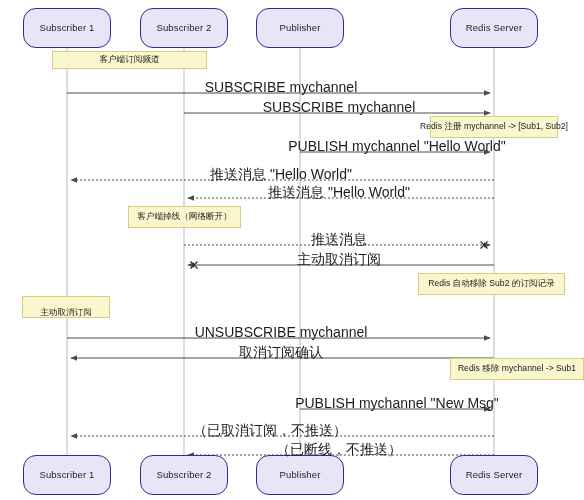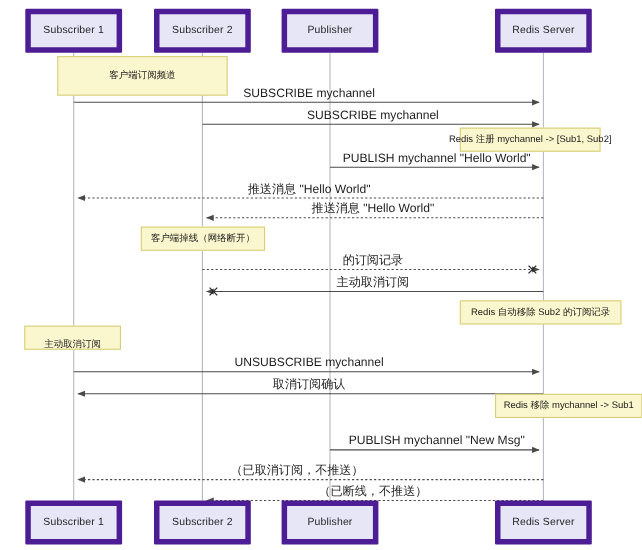--- a/index.html
+++ b/index.html
@@ -22,22 +22,22 @@
   svg#seq {
     position: absolute;
     left: 0;
     top: 0;
     width: 584px;
     height: 500px;
   }
   .participant-box {
     position: absolute;
     background: #e6e6f7;
-    border: 5px solid #4c1d95;
-    border-radius: 1px;
+    border: 1px solid #4c1d95;
+    border-radius: 13px;
     display: flex;
     align-items: center;
     justify-content: center;
     box-sizing: border-box;
   }
   .participant-label {
     font-size: 9.5px;
     color: #1f1f1f;
     letter-spacing: 0.15px;
     text-align: center;
@@ -54,21 +54,21 @@
     justify-content: center;
   }
   .note-label {
     font-size: 8.6px;
     color: #1a1a1a;
     white-space: nowrap;
     line-height: 1.1;
   }
   .msg-label {
     position: absolute;
-    font-size: 11px;
+    font-size: 14px;
     color: #1d1d1d;
     white-space: nowrap;
     transform: translateX(-50%);
     line-height: 1;
   }
   .lifeline {
     stroke: #b9b9c6;
     stroke-width: 1;
   }
   .arrow-solid {
@@ -148,24 +148,24 @@
         <span class="participant-label">Subscriber 2</span>
       </div>
       <div class="participant-box" style="left: 256px; top: 455px; width: 88px; height: 40px;">
         <span class="participant-label">Publisher</span>
       </div>
       <div class="participant-box" style="left: 450px; top: 455px; width: 88px; height: 40px;">
         <span class="participant-label">Redis Server</span>
       </div>
     </div>
   <div id="notes-layer">
-      <div class="note-box" style="left: 52px; top: 51px; width: 155px; height: 36px;">
+      <div class="note-box" style="left: 52px; top: 51px; width: 155px; height: 18px;">
         <span class="note-label">客户端订阅频道</span>
       </div>
-      <div class="note-box" style="left: 418px; top: 116px; width: 128px; height: 22px;">
+      <div class="note-box" style="left: 430px; top: 116px; width: 128px; height: 22px;">
         <span class="note-label">Redis 注册 mychannel -&gt; [Sub1, Sub2]</span>
       </div>
       <div class="note-box" style="left: 128px; top: 206px; width: 113px; height: 22px;">
         <span class="note-label">客户端掉线（网络断开）</span>
       </div>
       <div class="note-box" style="left: 418px; top: 273px; width: 147px; height: 22px;">
         <span class="note-label">Redis 自动移除 Sub2 的订阅记录</span>
       </div>
       <div class="note-box" style="left: 22px; top: 296px; width: 88px; height: 22px; align-items: flex-end;">
         <span class="note-label">主动取消订阅</span>
@@ -173,21 +173,21 @@
       <div class="note-box" style="left: 450px; top: 358px; width: 134px; height: 22px;">
         <span class="note-label">Redis 移除 mychannel -&gt; Sub1</span>
       </div>
     </div>
   <div id="labels-layer">
       <div class="msg-label" style="left: 281px; top: 80px;">SUBSCRIBE mychannel</div>
       <div class="msg-label" style="left: 339px; top: 100px;">SUBSCRIBE mychannel</div>
       <div class="msg-label" style="left: 397px; top: 139px;">PUBLISH mychannel "Hello World"</div>
       <div class="msg-label" style="left: 281px; top: 167px;">推送消息 "Hello World"</div>
       <div class="msg-label" style="left: 339px; top: 185px;">推送消息 "Hello World"</div>
-      <div class="msg-label" style="left: 339px; top: 232px;">的订阅记录</div>
+      <div class="msg-label" style="left: 339px; top: 232px;">推送消息</div>
       <div class="msg-label" style="left: 339px; top: 252px;">主动取消订阅</div>
       <div class="msg-label" style="left: 281px; top: 325px;">UNSUBSCRIBE mychannel</div>
       <div class="msg-label" style="left: 281px; top: 345px;">取消订阅确认</div>
       <div class="msg-label" style="left: 397px; top: 396px;">PUBLISH mychannel "New Msg"</div>
       <div class="msg-label" style="left: 270px; top: 423px;">（已取消订阅，不推送）</div>
       <div class="msg-label" style="left: 339px; top: 442px;">（已断线，不推送）</div>
     </div>
 </div>
 
 </body></html>

